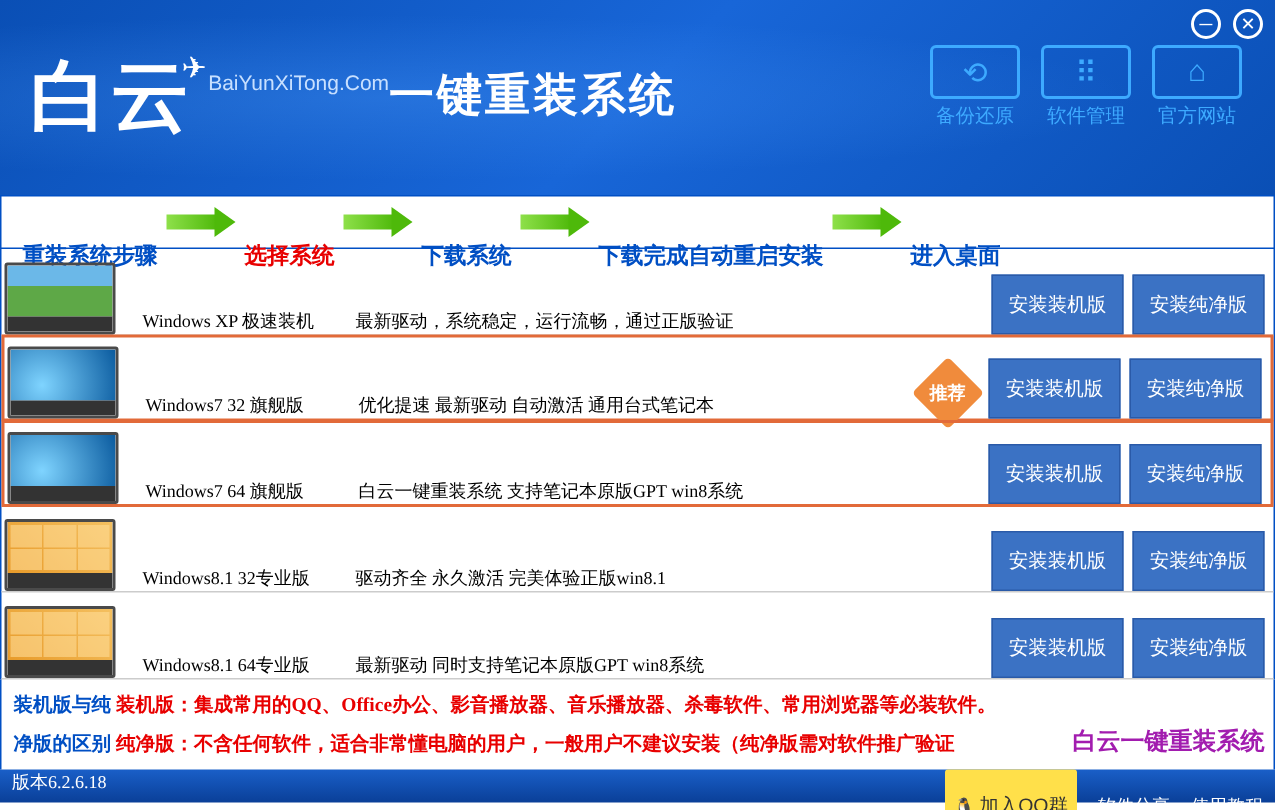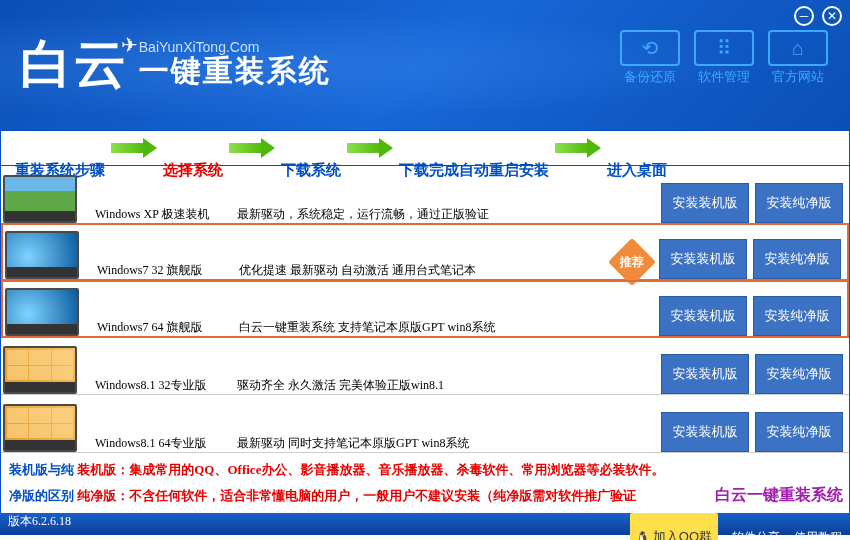--- a/index.html
+++ b/index.html
@@ -1,21 +1,21 @@
 <!DOCTYPE html>
 <html><head>
 <meta charset="utf-8">
 <style>
 * { margin: 0; padding: 0; box-sizing: border-box; }
 body { width: 850px; height: 540px; font-family: "Microsoft YaHei", SimSun, sans-serif; font-size: 12px; overflow: hidden; background: #fff; }
 .header { height: 130px; background: linear-gradient(135deg, #0a4fb5 0%, #1866d8 50%, #0a4fb5 100%); position: relative; display: flex; align-items: center; padding: 0 20px; }
 .header::before { content: ""; position: absolute; inset: 0; background: radial-gradient(ellipse at 30% 50%, rgba(80,160,255,0.3), transparent 60%); }
 .logo-area { display: flex; align-items: center; gap: 1px; z-index: 1; }
 .logo-text1 { color: #fff; font-size: 52px; font-weight: bold; letter-spacing: 2px; }
-.logo-sub { display: flex; flex-direction: column; }
+.logo-sub { display: flex; }
 .logo-url { color: #c8e0ff; font-size: 14px; }
 .logo-text2 { color: #fff; font-size: 30px; font-weight: bold; letter-spacing: 2px; margin-top: -4px; }
 .bird { color: #fff; font-size: 20px; margin-bottom: 40px; margin-left: -8px; }
 .top-btns { position: absolute; right: 18px; top: 30px; display: flex; gap: 6px; z-index: 1; }
 .top-btn { width: 68px; display: flex; flex-direction: column; align-items: center; gap: 2px; cursor: pointer; }
 .top-btn-icon { width: 60px; height: 36px; border: 2px solid #3daaff; border-radius: 4px; display: flex; align-items: center; justify-content: center; color: #3daaff; font-size: 20px; }
 .top-btn-label { color: #3daaff; font-size: 13px; }
 .win-ctrl { position: absolute; right: 8px; top: 6px; display: flex; gap: 8px; z-index: 2; }
 .win-ctrl span { width: 20px; height: 20px; border: 2px solid #fff; border-radius: 50%; display: flex; align-items: center; justify-content: center; color: #fff; font-size: 12px; cursor: pointer; }
 .steps { height: 36px; background: #fff; border: 1px solid #004fc4; display: flex; align-items: center; padding: 0 14px; font-size: 15px; font-weight: bold; }

